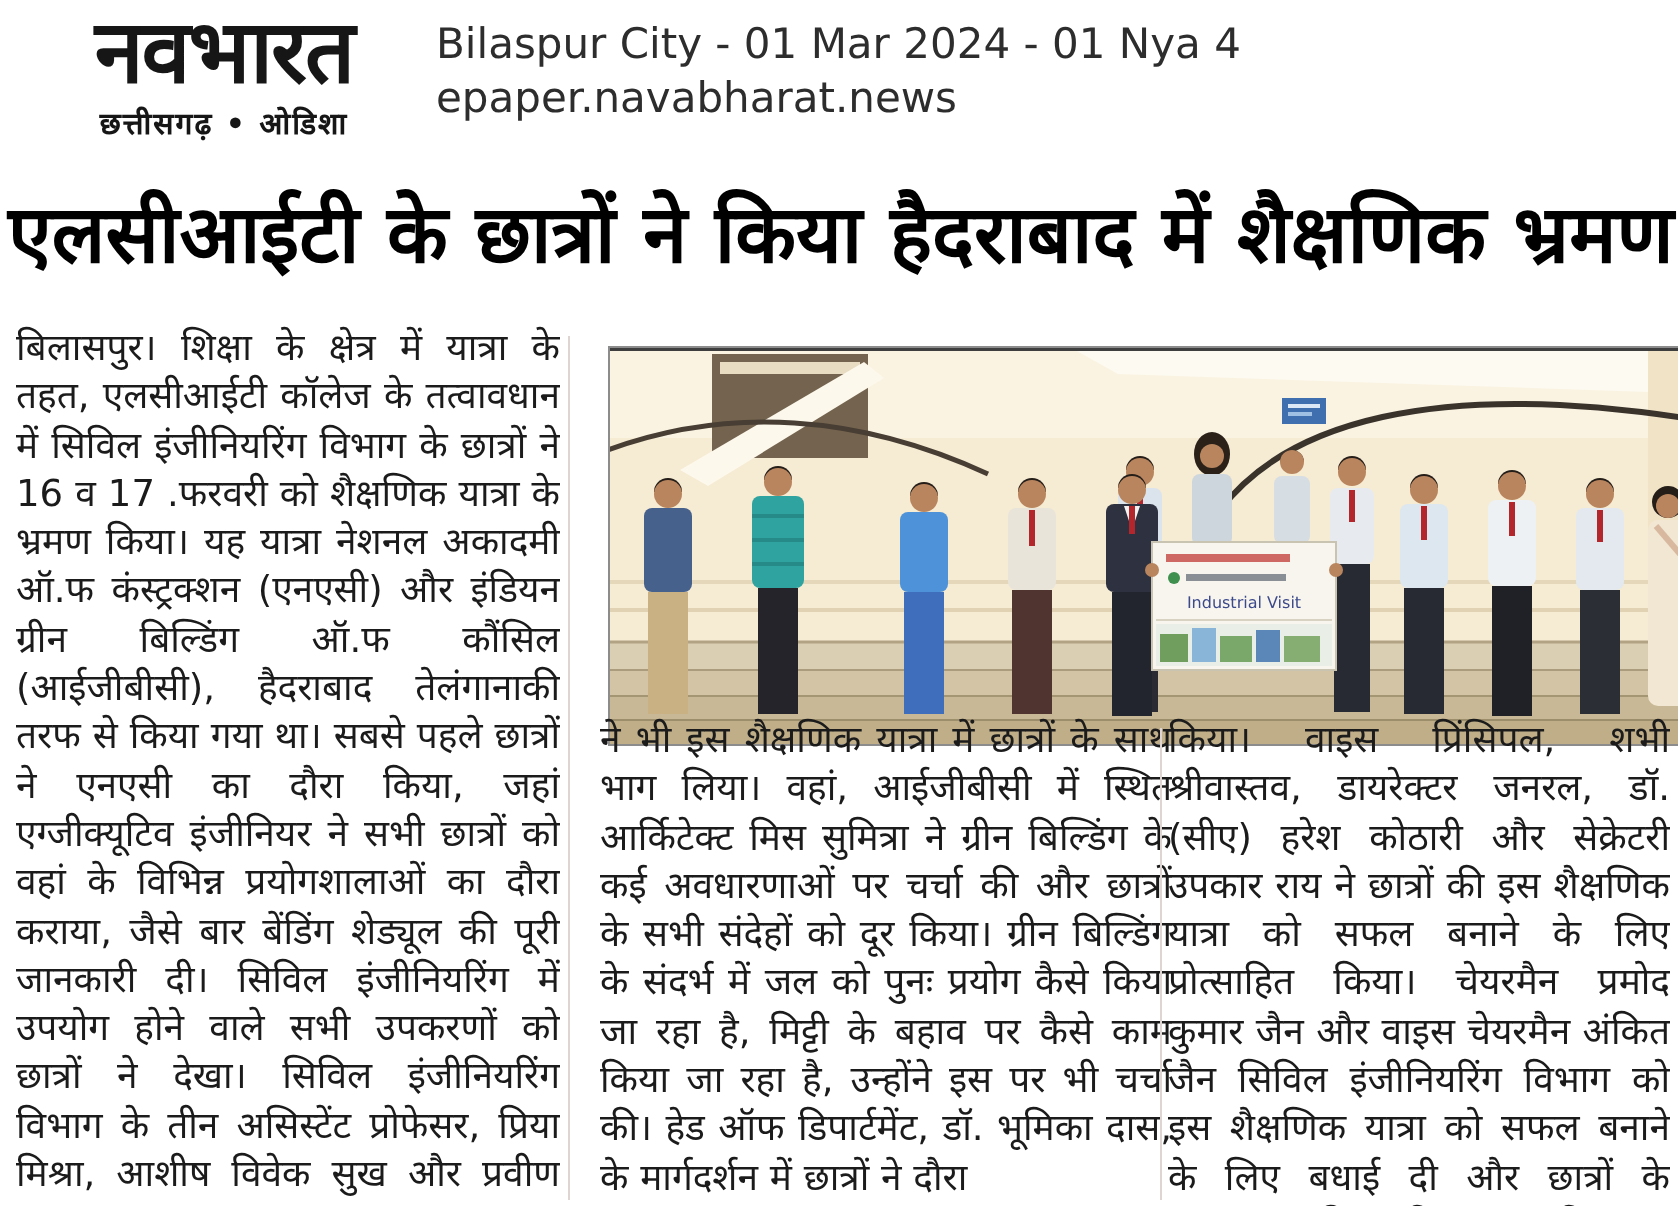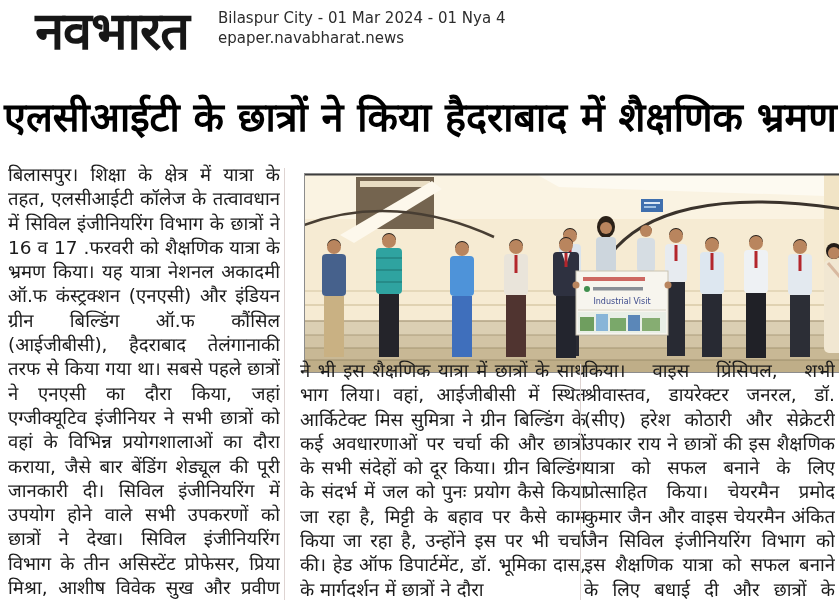--- a/index.html
+++ b/index.html
@@ -2,23 +2,23 @@
 <html><head>
 <meta charset="utf-8">
 <style>
   html,body{margin:0;padding:0;}
   .page{
     position:relative; width:839px; height:605px; background:#ffffff;
     font-family:"DejaVu Sans", sans-serif; color:#1d1d1d; overflow:hidden;
   }
   
   .logo-block{position:absolute; left:8px; top:4px; width:208px; text-align:center;}
-  .logo-text{font-size:52px; font-weight:bold; line-height:1.05; letter-spacing:-1px; color:#161616; white-space:nowrap;}
+  .logo-text{font-size:44px; font-weight:bold; line-height:1.05; letter-spacing:-1px; color:#161616; white-space:nowrap;}
   .logo-sub{font-size:15px; font-weight:bold; margin-top:1px; color:#161616; letter-spacing:1px;}
-  .edition-block{position:absolute; left:218px; top:9px; font-size:15px; color:#2d2d2d; line-height:1.3;}
+  .edition-block{position:absolute; left:218px; top:9px; font-size:21px; color:#2d2d2d; line-height:1.3;}
   .site-line{color:#2d2d2d; text-decoration:none; display:block;}
   
   .headline{
     position:absolute; left:4px; top:88px; width:833px; margin:0;
     font-size:40px; font-weight:bold; color:#000; white-space:nowrap; overflow:visible;
   }
   
   .col{position:absolute; font-size:18.5px; line-height:24.3px; text-align:justify; color:#1b1b1b;}
   .col1{left:8px;  top:163px; width:272px; height:440px; overflow:hidden;}
   .col2{left:300px; top:359px; width:286px; height:244px; overflow:hidden;}
@@ -32,20 +32,21 @@
   .photo svg{display:block;}
 </style>
 </head>
 <body>
 
 <div class="page">
 
   <header>
     <div class="logo-block">
       <div class="logo-text fitw">नवभारत</div>
+      <div class="logo-sub">छत्तीसगढ़ • ओडिशा</div>
     </div>
     <div class="edition-block">
       <div>Bilaspur City - 01 Mar 2024 - 01 Nya 4</div>
       <a href="#" class="site-line">epaper.navabharat.news</a>
     </div>
   </header>
 
   <h1 class="headline fitw" style="transform-origin: left center; transform: scaleX(0.989311);">एलसीआईटी के छात्रों ने किया हैदराबाद में शैक्षणिक भ्रमण</h1>
 
   <div class="col col1">

